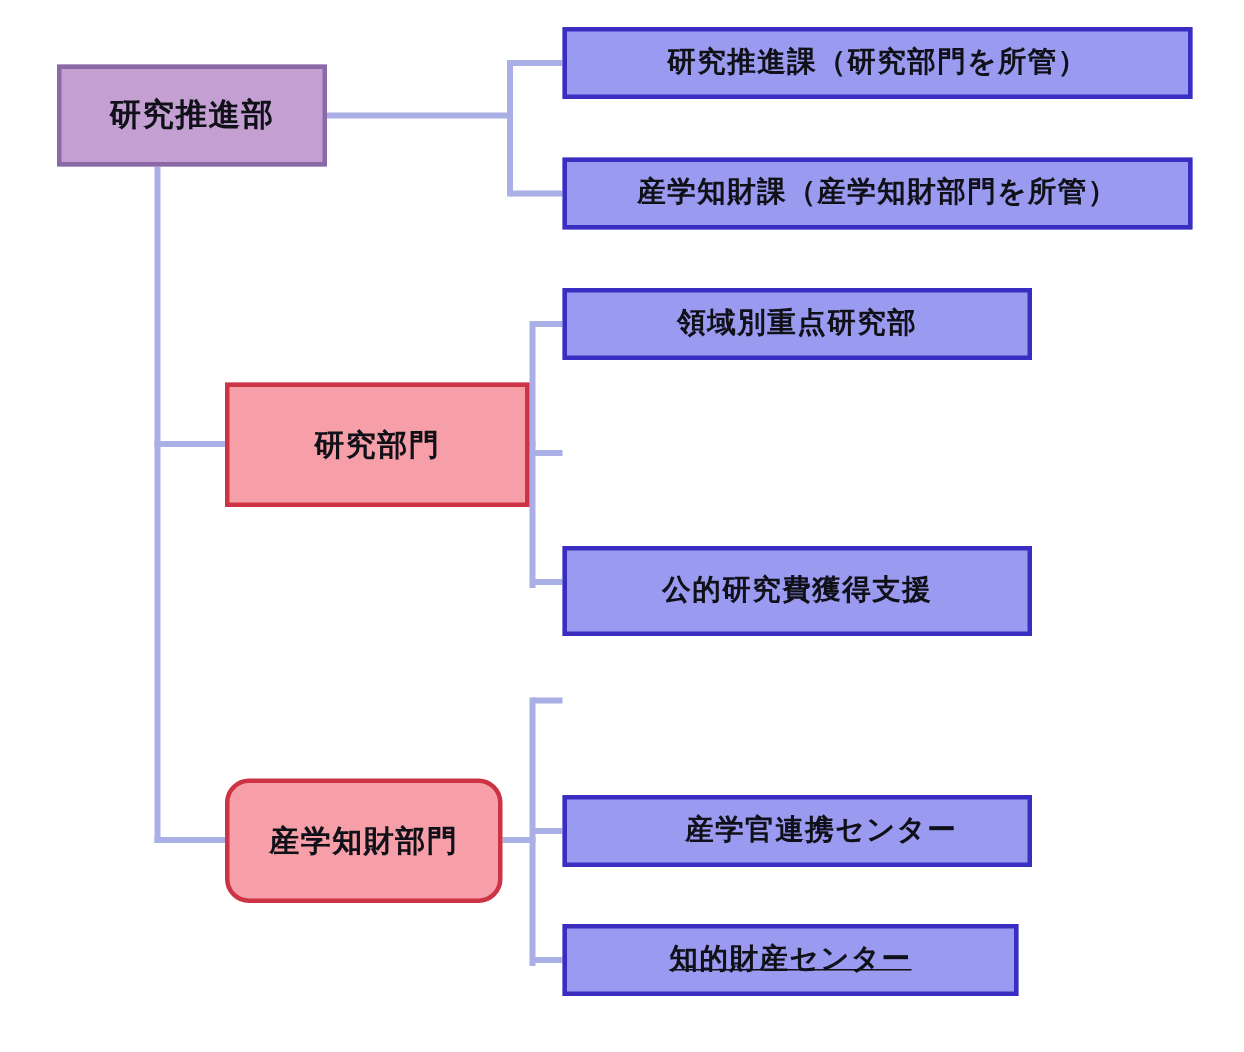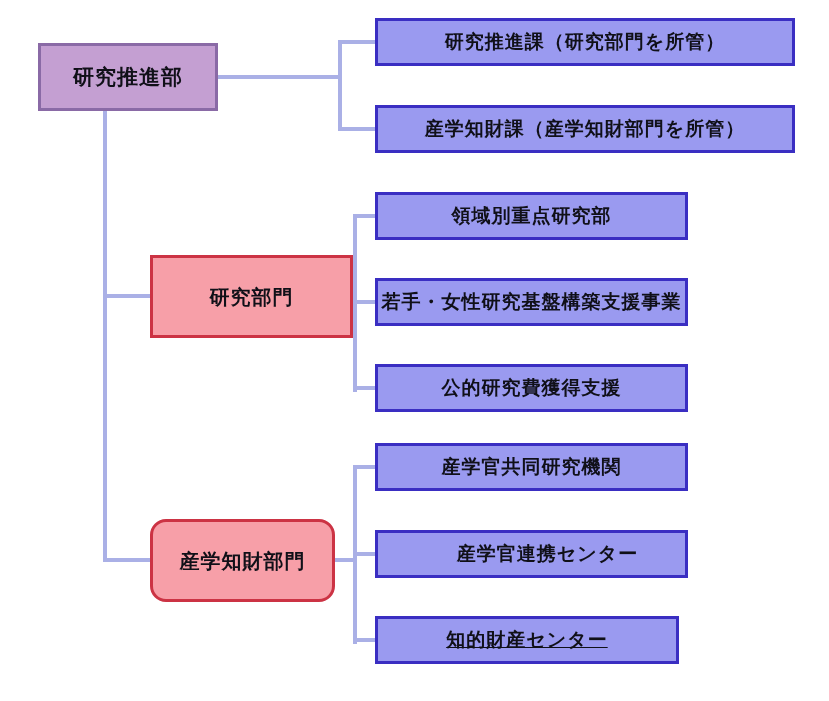--- a/index.html
+++ b/index.html
@@ -49,21 +49,21 @@
     position:absolute;
     background:var(--connector);
   }
   
   #root-box      {left:38px;  top:43px;  width:180px; height:68px;}
   #admin-box-0   {left:375px; top:18px;  width:420px; height:48px;}
   #admin-box-1   {left:375px; top:105px; width:420px; height:48px;}
   #division-box-0{left:150px; top:255px; width:203px; height:83px;}
   #leaf-box-0-0  {left:375px; top:192px; width:313px; height:48px;}
   #leaf-box-0-1  {left:375px; top:278px; width:313px; height:48px;}
-  #leaf-box-0-2  {left:375px; top:364px; width:313px; height:48px;}
+  #leaf-box-0-2  {left:375px; top:364px; width:313px; height:60px;}
   #division-box-1{left:150px; top:519px; width:185px; height:83px;border-radius:16px;}
   #leaf-box-1-0  {left:375px; top:443px; width:313px; height:48px;}
   #leaf-box-1-1  {left:375px; top:530px; width:313px; height:48px;padding-left:32px;}
   #leaf-box-1-2  {left:375px; top:616px; width:304px; height:48px;text-decoration:underline;}
   
   #ln-root-right      {left:218px; top:75px;  width:122px; height:4px;}
   #ln-admin-vert      {left:338px; top:40px;  width:4px;   height:91px;}
   #ln-admin-stub-0    {left:340px; top:40px;  width:35px;  height:4px;}
   #ln-admin-stub-1    {left:340px; top:127px; width:35px;  height:4px;}
   #ln-root-down       {left:103px; top:111px; width:4px;   height:451px;}
@@ -103,21 +103,19 @@
   <div class="line" id="ln-div1-stub-1"></div>
   <div class="line" id="ln-div1-stub-2"></div>
 
   <div class="node node-root" id="root-box">研究推進部</div>
 
   <div class="node node-leaf" id="admin-box-0">研究推進課（研究部門を所管）</div>
   <div class="node node-leaf" id="admin-box-1">産学知財課（産学知財部門を所管）</div>
 
   <div class="node node-division" id="division-box-0">研究部門</div>
   <div class="node node-leaf" id="leaf-box-0-0">領域別重点研究部</div>
-  <div class="node node-leaf" id="leaf-box-0-1">若手・女性研究基盤構築支援事業</div>
   <div class="node node-leaf" id="leaf-box-0-2">公的研究費獲得支援</div>
 
   <div class="node node-division" id="division-box-1">産学知財部門</div>
-  <div class="node node-leaf" id="leaf-box-1-0">産学官共同研究機関</div>
   <div class="node node-leaf" id="leaf-box-1-1">産学官連携センター</div>
   <div class="node node-leaf" id="leaf-box-1-2">知的財産センター</div>
 
 </div>
 
 </body></html>

